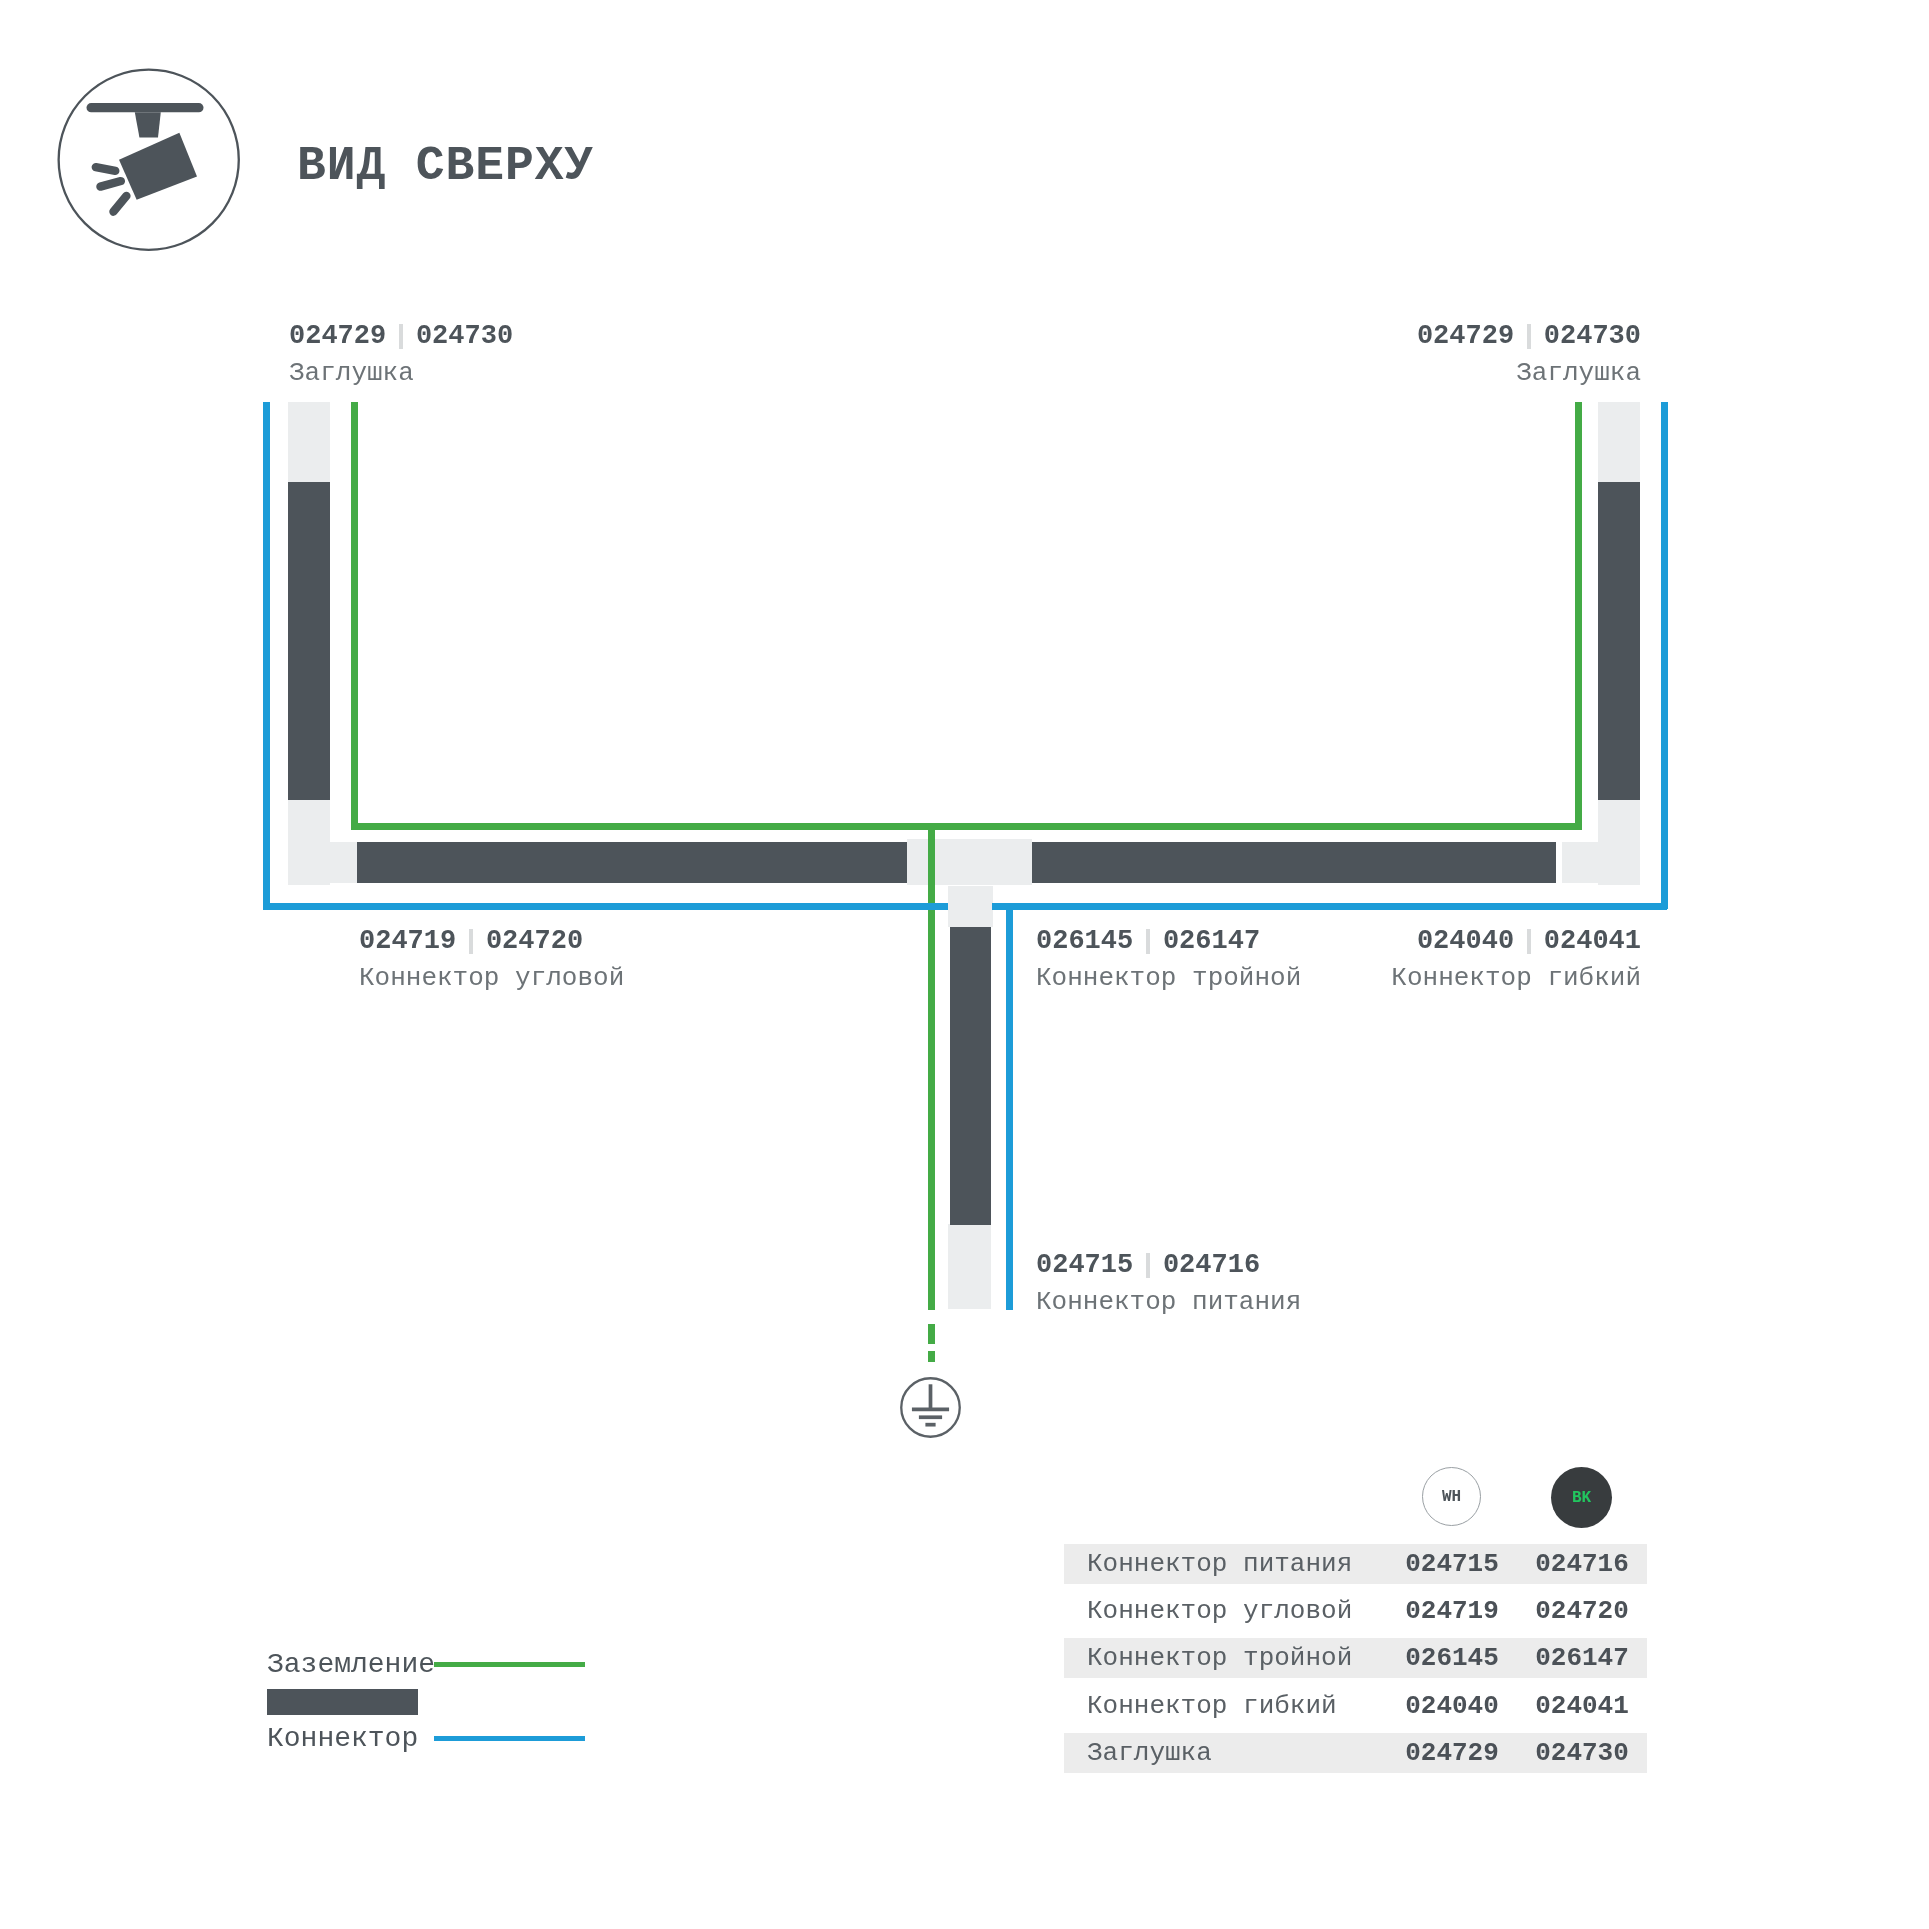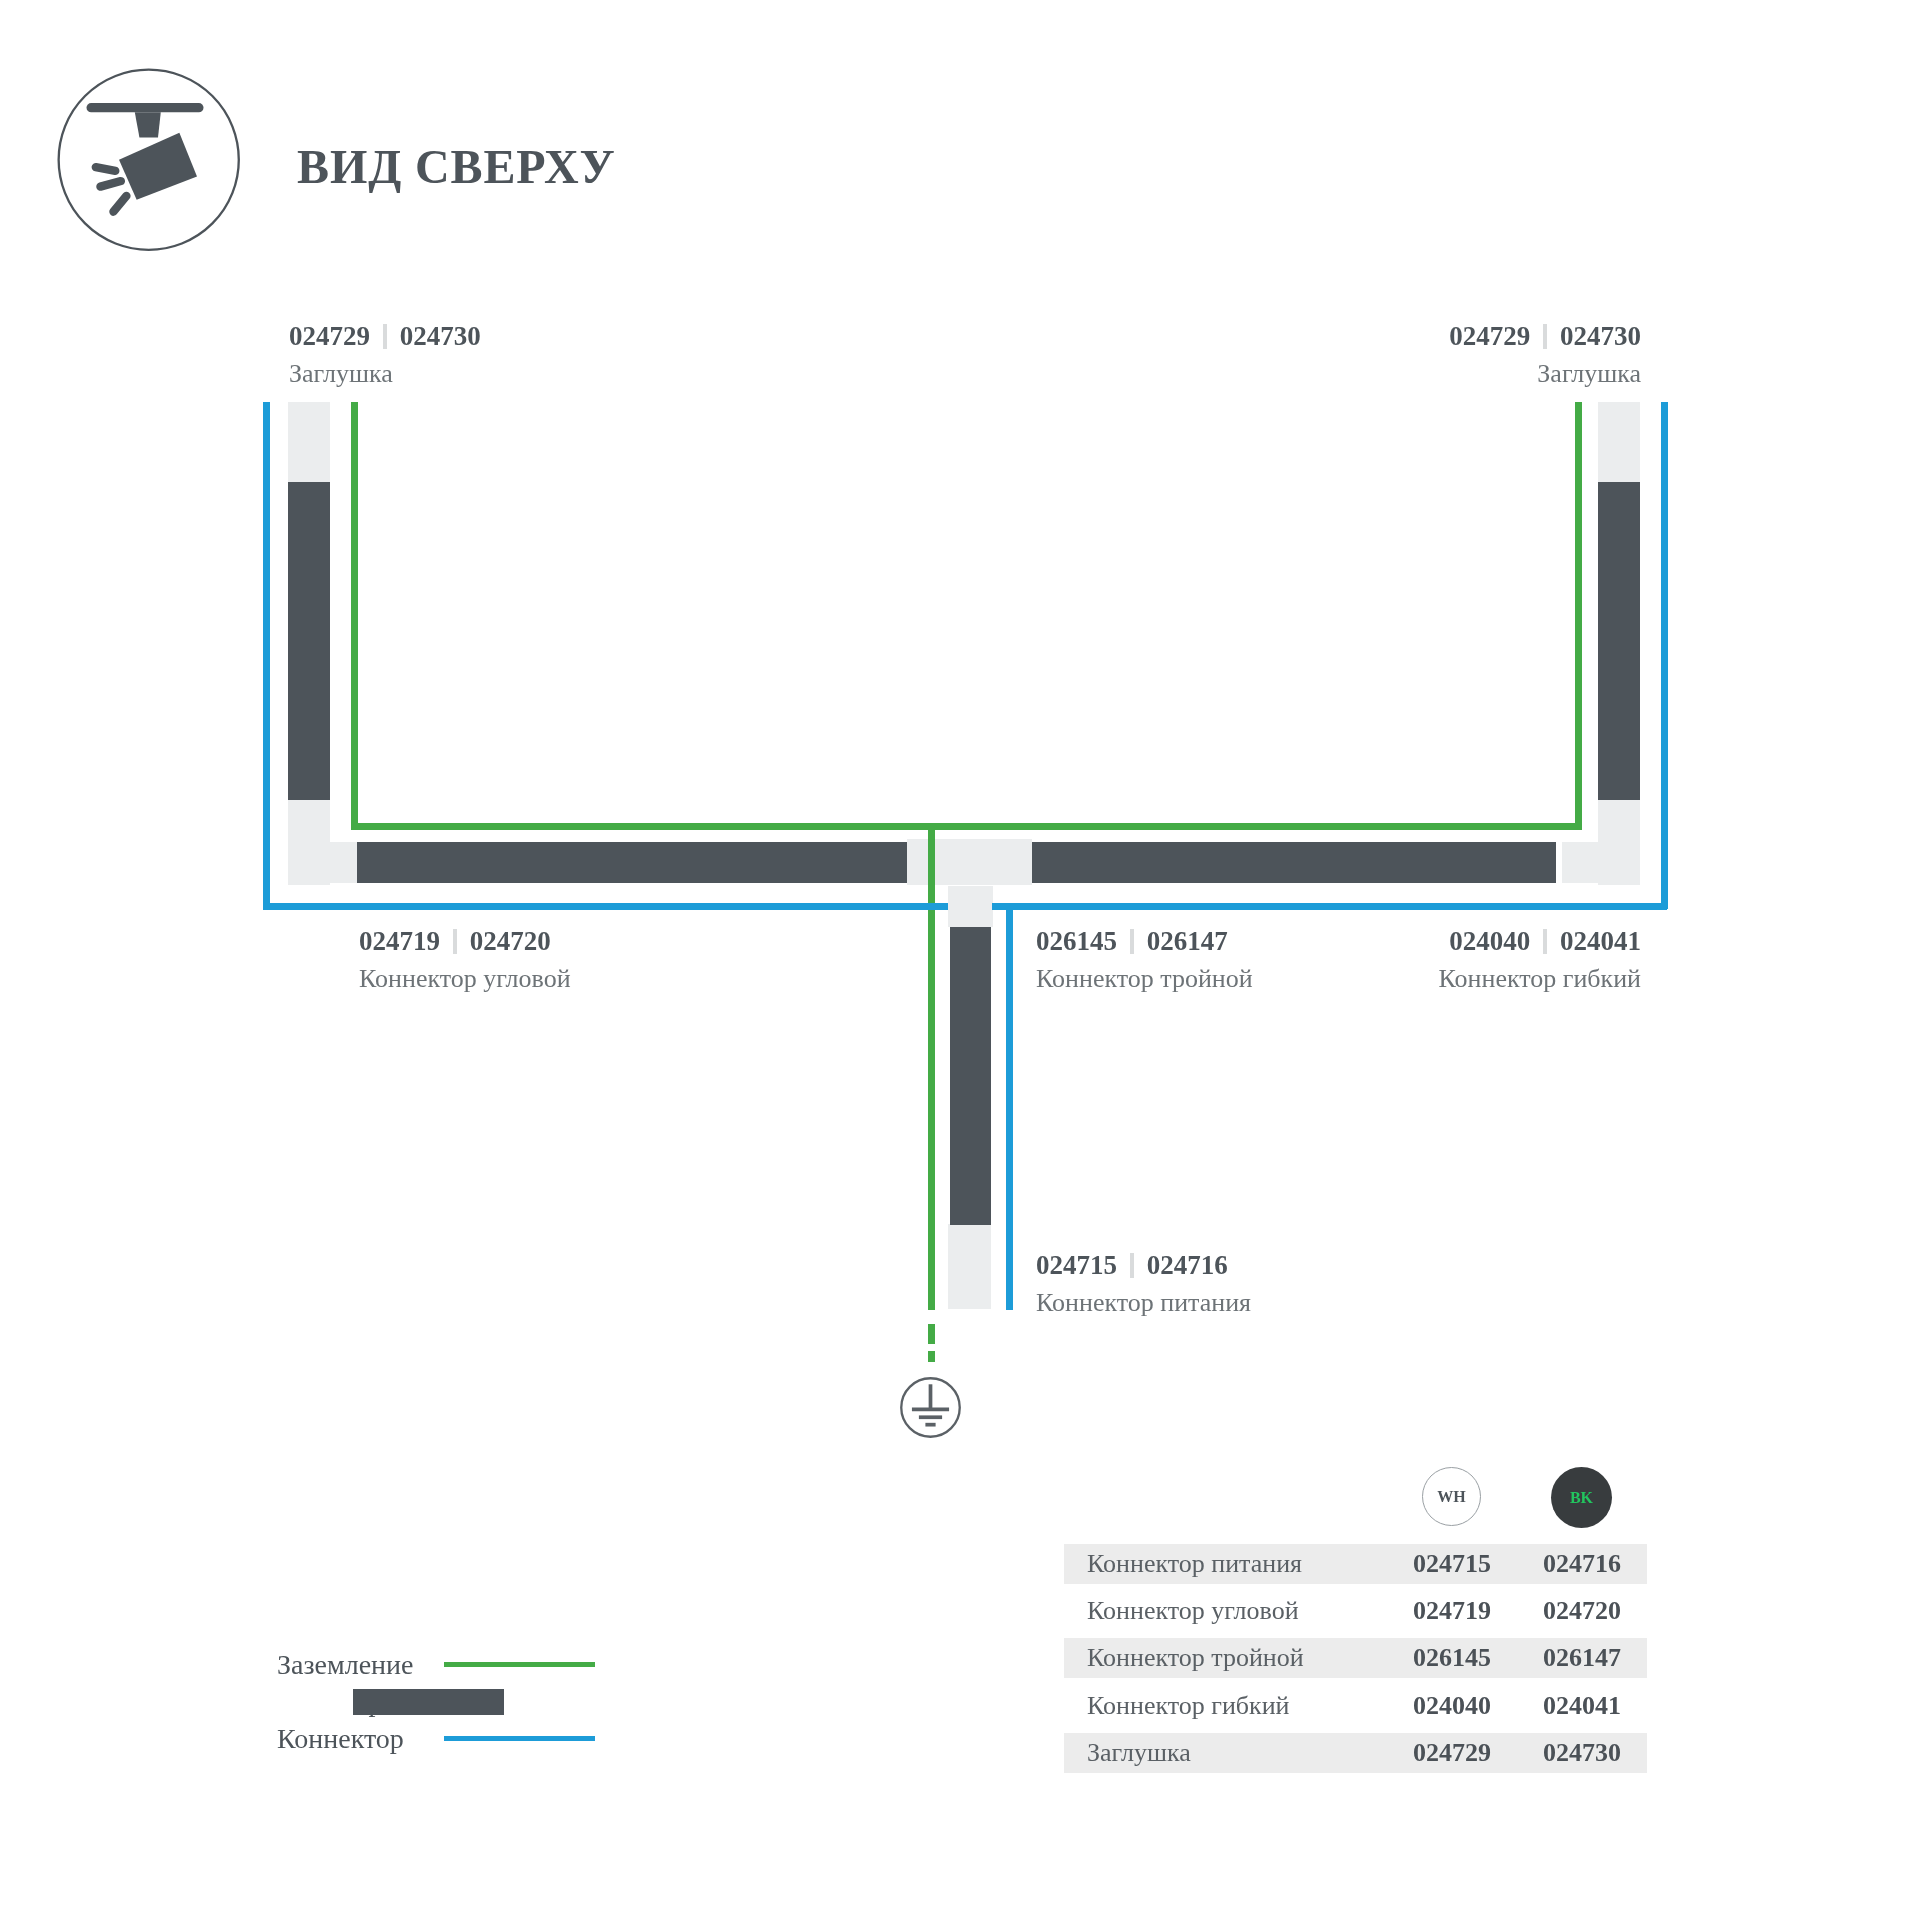--- a/index.html
+++ b/index.html
@@ -1,38 +1,38 @@
 <!DOCTYPE html>
 <html style="font-size:15px"><head>
 <meta charset="utf-8">
 <style>
   html,body{margin:0;padding:0;background:#fff;}
   .page{position:relative;width:1929px;height:1929px;background:#fff;overflow:hidden;
-        font-family:Liberation Serif, serif;color:#4d545a;}
+        font-family:Liberation Mono, monospace;color:#4d545a;}
   .abs{position:absolute;}
 
   
   .title{position:absolute;left:297px;top:139px;font-size:48px;font-weight:bold;
          letter-spacing:0.9px;color:#4d545a;}
 
   
   .conn{position:absolute;background:#ebedee;}
   .track{position:absolute;background:#4d545a;}
   .gline{position:absolute;background:#44ab46;}
   .bline{position:absolute;background:#1d9cd8;}
 
   
   .dlabel{position:absolute;display:flex;flex-direction:column;}
   .dlabel.right{align-items:flex-end;text-align:right;}
   .codes{display:flex;align-items:center;gap:13px;font-weight:bold;font-size:27px;color:#4d545a;}
   .sep{width:3.7px;height:25px;background:#d9dbdc;}
   .caption{font-size:26px;color:#6d7377;margin-top:6.5px;}
 
   
-  .legend{position:absolute;left:277px;top:1646px;display:flex;flex-direction:column;align-items:center;}
+  .legend{position:absolute;left:267px;top:1646px;display:flex;flex-direction:column;}
   .legend-row{display:flex;align-items:center;height:37px;}
   .legend-label{width:167px;font-size:28px;color:#4d545a;}
   .swatch{width:151px;}
   .swatch.ground{height:5.6px;background:#44ab46;}
   .swatch.track{height:26px;background:#4d545a;}
   .swatch.neutral{height:5.6px;background:#1d9cd8;}
 
   
   .tbl{position:absolute;left:1064px;top:1467px;width:583px;}
   .tbl-head{position:relative;height:59px;}

